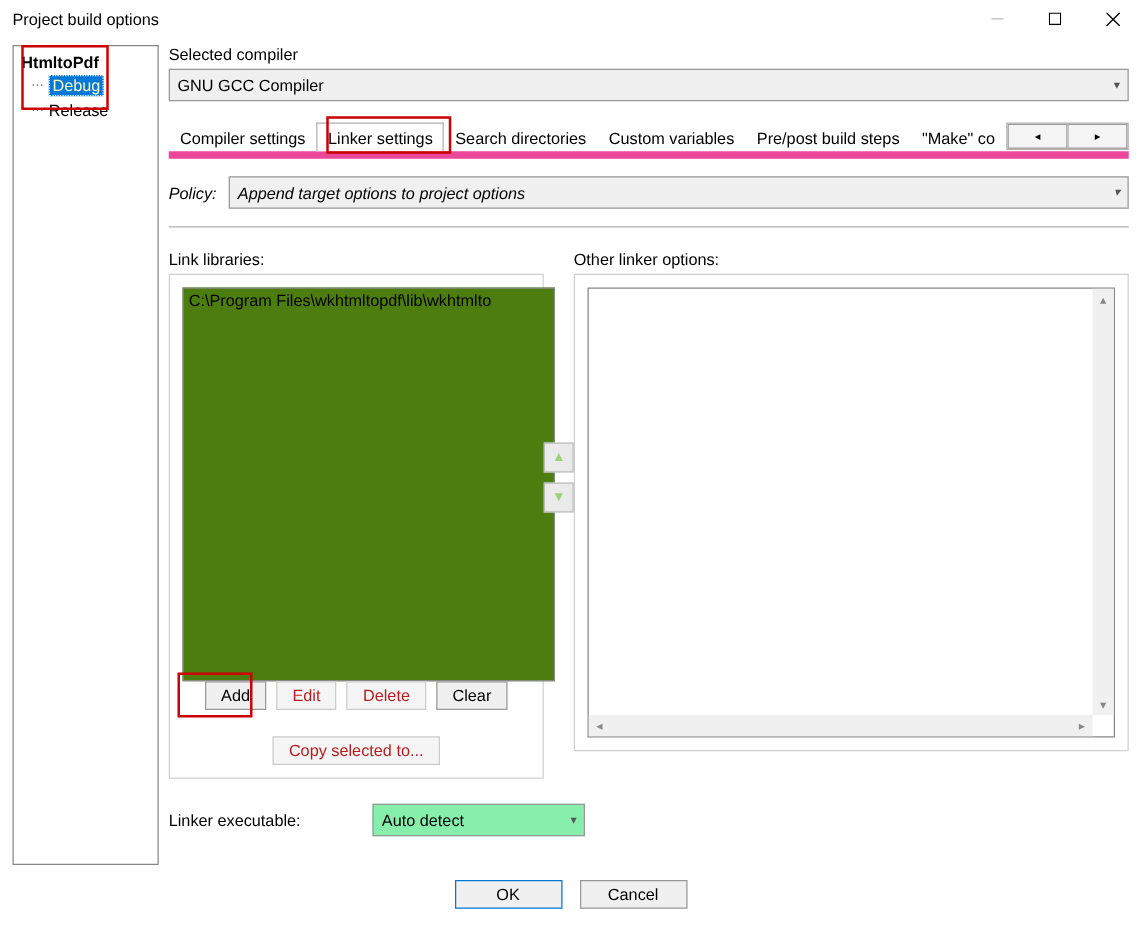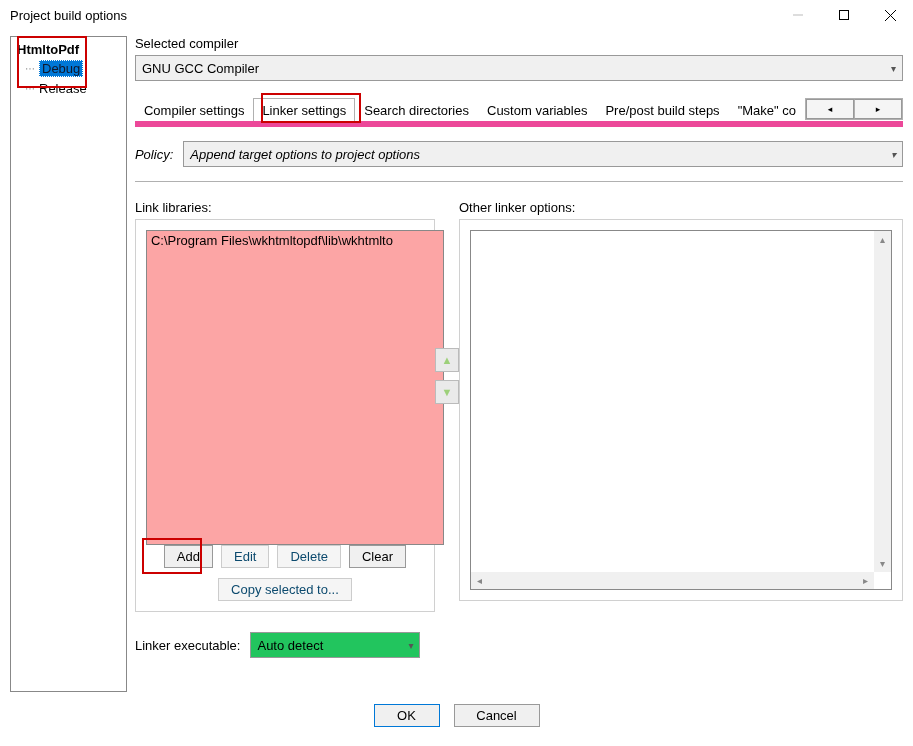--- a/index.html
+++ b/index.html
@@ -61,21 +61,21 @@
     position: relative;
   }
   .dots {
     color: #888;
     font-size: 10px;
     letter-spacing: 0px;
     margin-right: 4px;
   }
   .tree-child.selected .label {
     background: #0078d7;
-    color: #0f172a;
+    color: #fef9c3;
     padding: 0 2px;
     border: 1px dotted #fff;
   }
   .highlight-red {
     border: 2px solid #cc0000;
     position: absolute;
     pointer-events: none;
   }
   .hl-debug { left: 17px; top: 36px; width: 70px; height: 52px; }
   .right-pane {
@@ -158,21 +158,21 @@
   }
   .group-label { margin-bottom: 4px; }
   .group-frame {
     border: 1px solid #d0d0d0;
     padding: 10px;
     display: flex;
     flex-direction: column;
   }
   .listbox {
     border: 1px solid #888;
-    background: #fca5a5;
+    background: #4d7c0f;
     height: 315px;
     overflow: hidden;
     font-size: 13px;
     padding: 2px 4px;
   }
   .link-libs { width: 300px; }
   .link-libs .listbox { width: 298px; }
   .btn-row {
     display: flex;
     gap: 8px;
@@ -182,28 +182,28 @@
   }
   .btn {
     border: 1px solid #999;
     background: #f0f0f0;
     padding: 3px 12px;
     cursor: default;
     min-width: 48px;
     text-align: center;
   }
   .btn.disabled {
-    color: #0c4a6e;
+    color: #b91c1c;
     background: #f5f5f5;
     border-color: #ccc;
   }
   .btn-row2 {
     display: flex;
     justify-content: center;
-    margin-top: 10px;
+    margin-top: 21px;
   }
   .arrows {
     display: flex;
     flex-direction: column;
     gap: 8px;
     justify-content: center;
     margin-top: -60px;
   }
   .arrows .ab {
     width: 24px;
@@ -259,21 +259,21 @@
     width: 170px;
   }
   .footer {
     display:flex;
     justify-content:center;
     gap:14px;
     padding: 12px 0;
   }
   .footer .btn.ok {
     border: 1px solid #0078d7;
-    width: 66px;
+    width: 86px;
   }
   .footer .btn.cancel { width: 86px; }
   .hl-add {
     border:2px solid #cc0000;
     position:absolute;
     pointer-events:none;
   }
 </style>
 </head>
 <body>
@@ -382,21 +382,21 @@
               <div class="harrow">◂</div>
               <div class="harrow">▸</div>
             </div>
           </div>
         </div>
       </div>
     </div>
 
     <div class="exec-row">
       <span>Linker executable:</span>
-      <div class="combo" style="background:#22c55e;">
+      <div class="combo" style="background:#86efac;margin-left:48px;">
         <span>Auto detect</span>
         <span class="chev">▾</span>
       </div>
     </div>
 
   </div>
 </div>
 
 <div class="highlight-red hl-debug"></div>
 

